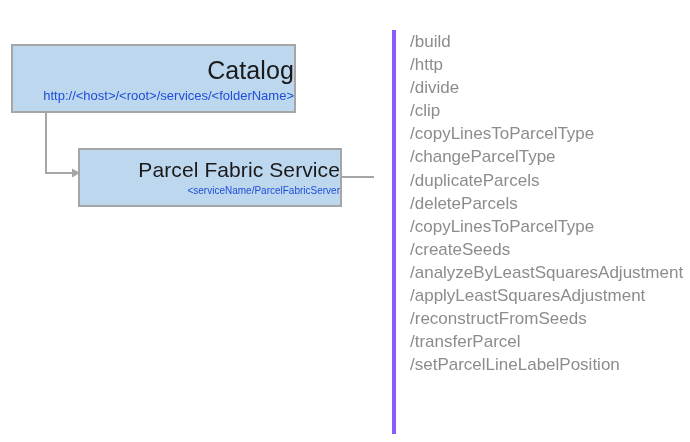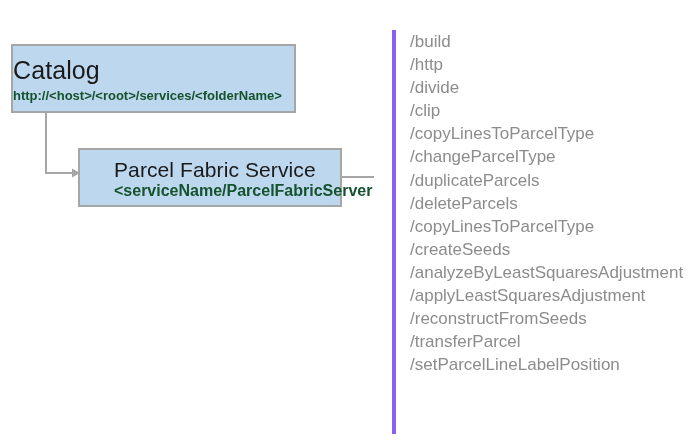--- a/index.html
+++ b/index.html
@@ -21,33 +21,32 @@
   }
 
   
   .node {
     position: absolute;
     box-sizing: border-box;
     background: #bdd7ee;
     border: 2px solid #a6a6a6;
     display: flex;
     flex-direction: column;
-    align-items: flex-start;
+    align-items: flex-end;
     justify-content: center;
   }
   .node-title {
     color: #1a1a1a;
     font-weight: 400;
     letter-spacing: 0.1px;
     white-space: nowrap;
   }
   .node-sub {
-    color: #14532d;
+    color: #1d4ed8;
     white-space: nowrap;
-    font-weight: bold;
   }
 
   #catalog-node {
     left: 11px;
     top: 44px;
     width: 285px;
     height: 69px;
   }
   #catalog-node .node-title {
     font-size: 25px;
@@ -66,21 +65,21 @@
     width: 264px;
     height: 59px;
     padding-left: 34px;
   }
   #service-node .node-title {
     font-size: 21px;
     line-height: 25px;
     margin-top: 0px;
   }
   #service-node .node-sub {
-    font-size: 16px;
+    font-size: 10px;
     line-height: 16px;
     margin-top: 1px;
   }
 
   
   #connectors {
     position: absolute;
     left: 0;
     top: 0;
     width: 690px;

